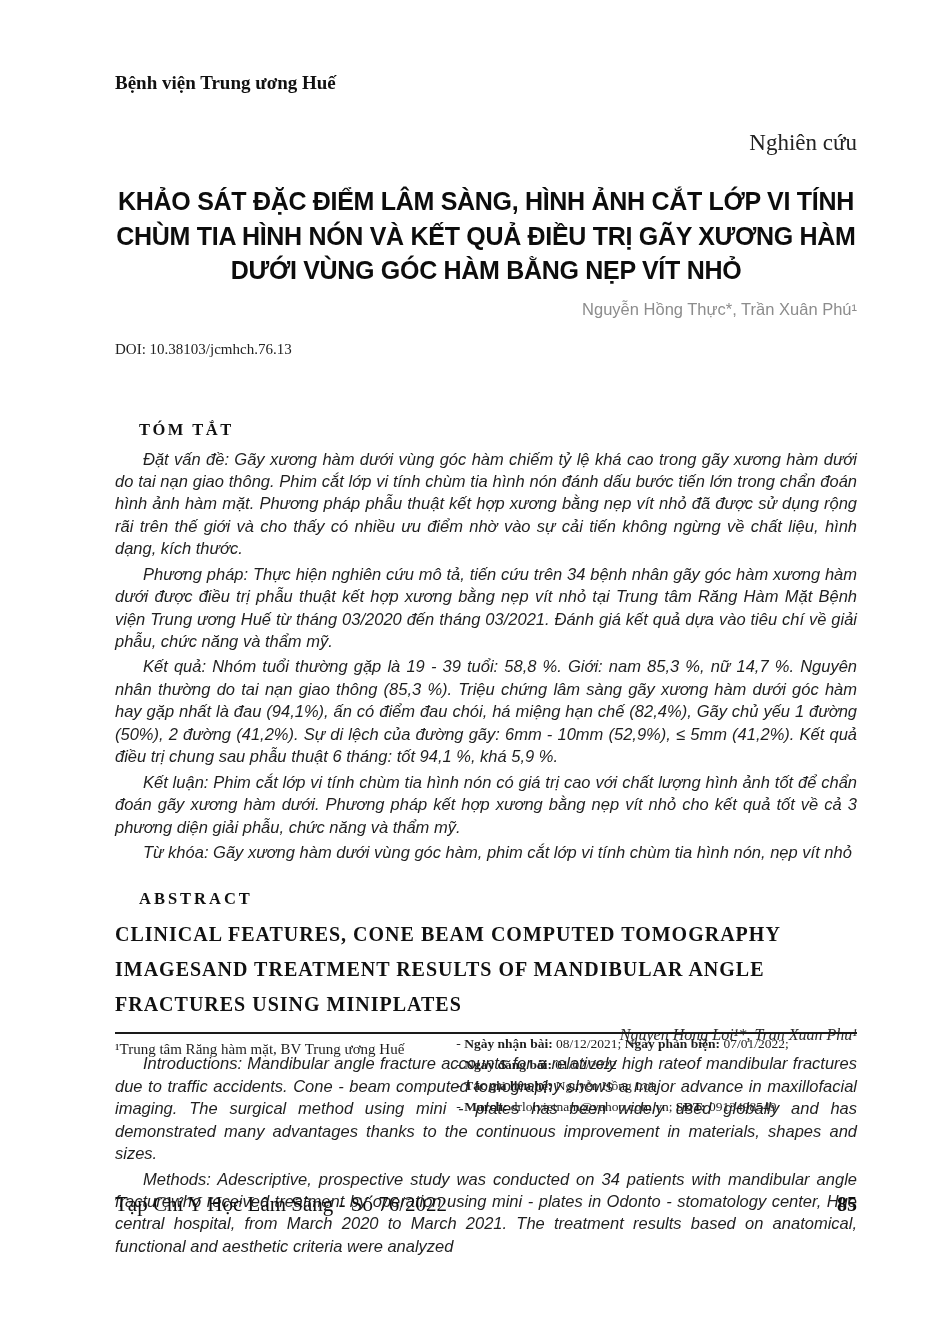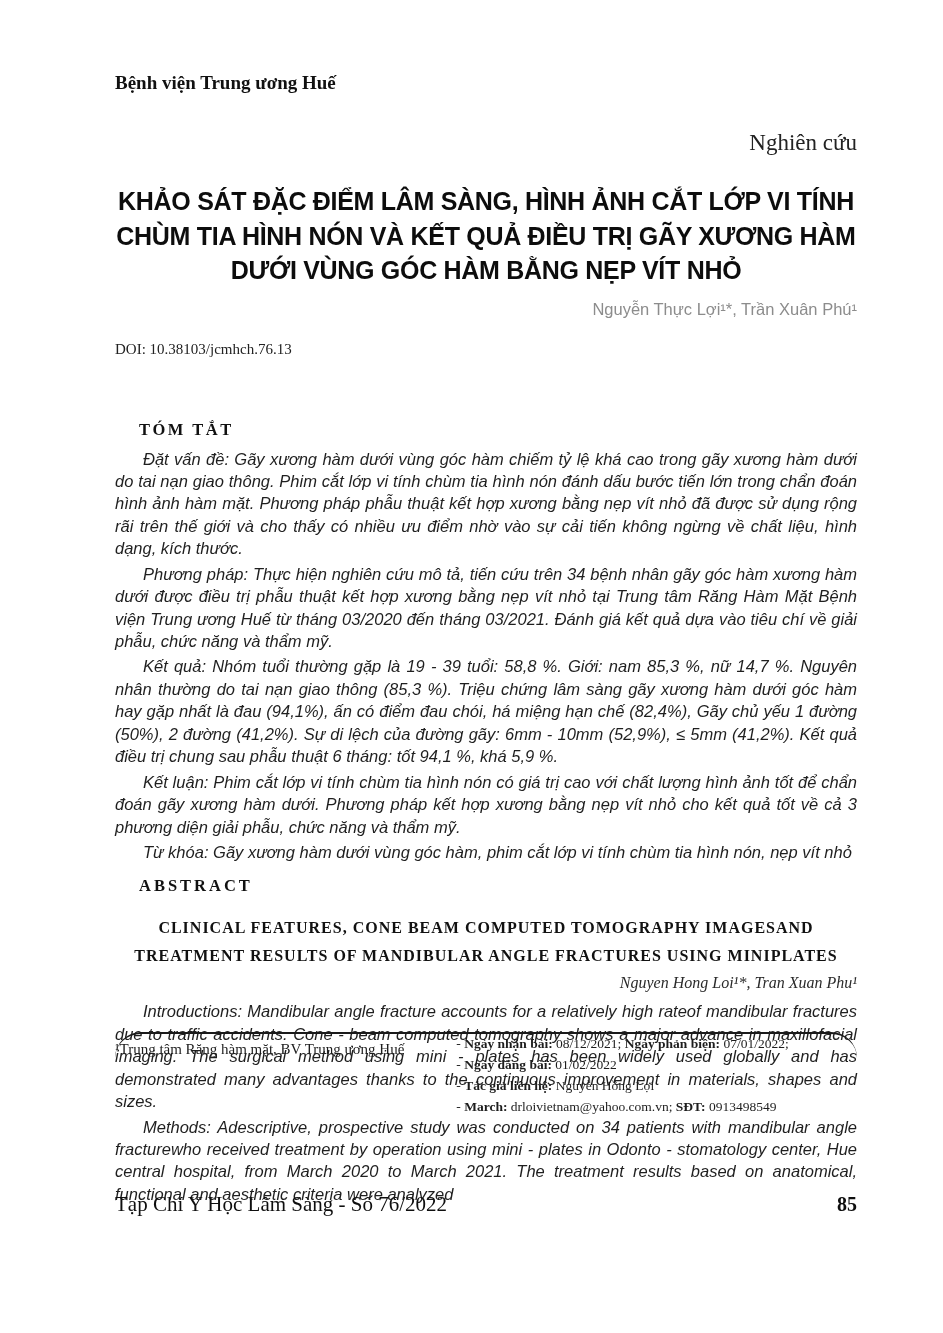--- a/index.html
+++ b/index.html
@@ -1,15 +1,15 @@
 <!DOCTYPE html>
 <html><head>
 <meta charset="utf-8">
 <style>
-  * { margin: 0; padding: 0; box-sizing: border-box; border-radius: 26px; }
+  * { margin: 0; padding: 0; box-sizing: border-box; }
   html, body { background: #ffffff; }
   .page {
     position: relative;
     width: 943px;
     height: 1333px;
     margin: 0 auto;
     background: #ffffff;
     color: #1c1c1c;
     font-family: "Liberation Serif", serif;
     padding: 72px 86px 0 115px;
@@ -71,32 +71,32 @@
     font-size: 16.5px;
     line-height: 1.36;
     text-align: justify;
     text-indent: 28px;
     color: #1f1f1f;
   }
   .body-para .lead { font-weight: normal; }
   .first-para { margin-top: 8px; }
 
   .abstract-heading {
-    margin-top: 13px;
+    margin-top: 26px;
     margin-left: 24px;
     font-size: 16.5px;
     font-weight: bold;
     letter-spacing: 3px;
     color: #111;
   }
 
   .en-title {
-    margin-top: 18px;
-    text-align: center;
-    font-size: 16px;
+    margin-top: 8px;
+    text-align: left;
+    font-size: 20px;
     font-weight: bold;
     letter-spacing: 1px;
     line-height: 1.75;
     color: #111;
   }
 
   .en-authors {
     margin-top: 4px;
     text-align: right;
     font-style: italic;
@@ -151,21 +151,21 @@
 <body>
 
 <div class="page">
 
   <div class="institution">Bệnh viện Trung ương Huế</div>
 
   <div class="section-label">Nghiên cứu</div>
 
   <h1 class="article-title">KHẢO SÁT ĐẶC ĐIỂM LÂM SÀNG, HÌNH ẢNH CẮT LỚP VI TÍNH CHÙM TIA HÌNH NÓN VÀ KẾT QUẢ ĐIỀU TRỊ GÃY XƯƠNG HÀM DƯỚI VÙNG GÓC HÀM BẰNG NẸP VÍT NHỎ</h1>
 
-  <div class="article-authors">Nguyễn Thực Lợi¹*, Trần Xuân Phú¹</div>
+  <div class="article-authors">Nguyễn Hồng Thực*, Trần Xuân Phú¹</div>
 
   <div class="doi">DOI: 10.38103/jcmhch.76.13</div>
 
   <div class="sec-heading">TÓM TẮT</div>
 
   <p class="body-para first-para"><b class="lead">Đặt vấn đề:</b><span> Gãy xương hàm dưới vùng góc hàm chiếm tỷ lệ khá cao trong gãy xương hàm dưới do tai nạn giao thông. Phim cắt lớp vi tính chùm tia hình nón đánh dấu bước tiến lớn trong chẩn đoán hình ảnh hàm mặt. Phương pháp phẫu thuật kết hợp xương bằng nẹp vít nhỏ đã được sử dụng rộng rãi trên thế giới và cho thấy có nhiều ưu điểm nhờ vào sự cải tiến không ngừng về chất liệu, hình dạng, kích thước.</span></p>
 
   <p class="body-para"><b class="lead">Phương pháp:</b><span> Thực hiện nghiên cứu mô tả, tiến cứu trên 34 bệnh nhân gãy góc hàm xương hàm dưới được điều trị phẫu thuật kết hợp xương bằng nẹp vít nhỏ tại Trung tâm Răng Hàm Mặt Bệnh viện Trung ương Huế từ tháng 03/2020 đến tháng 03/2021. Đánh giá kết quả dựa vào tiêu chí về giải phẫu, chức năng và thẩm mỹ.</span></p>
 
   <p class="body-para"><b class="lead">Kết quả:</b><span> Nhóm tuổi thường gặp là 19 - 39 tuổi: 58,8 %. Giới: nam 85,3 %, nữ 14,7 %. Nguyên nhân thường do tai nạn giao thông (85,3 %). Triệu chứng lâm sàng gãy xương hàm dưới góc hàm hay gặp nhất là đau (94,1%), ấn có điểm đau chói, há miệng hạn chế (82,4%), Gãy chủ yếu 1 đường (50%), 2 đường (41,2%). Sự di lệch của đường gãy: 6mm - 10mm (52,9%), ≤ 5mm (41,2%). Kết quả điều trị chung sau phẫu thuật 6 tháng: tốt 94,1 %, khá 5,9 %.</span></p>

